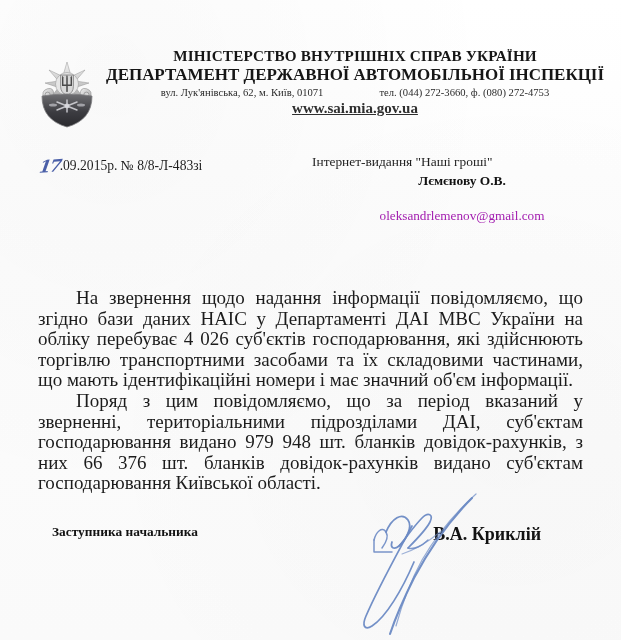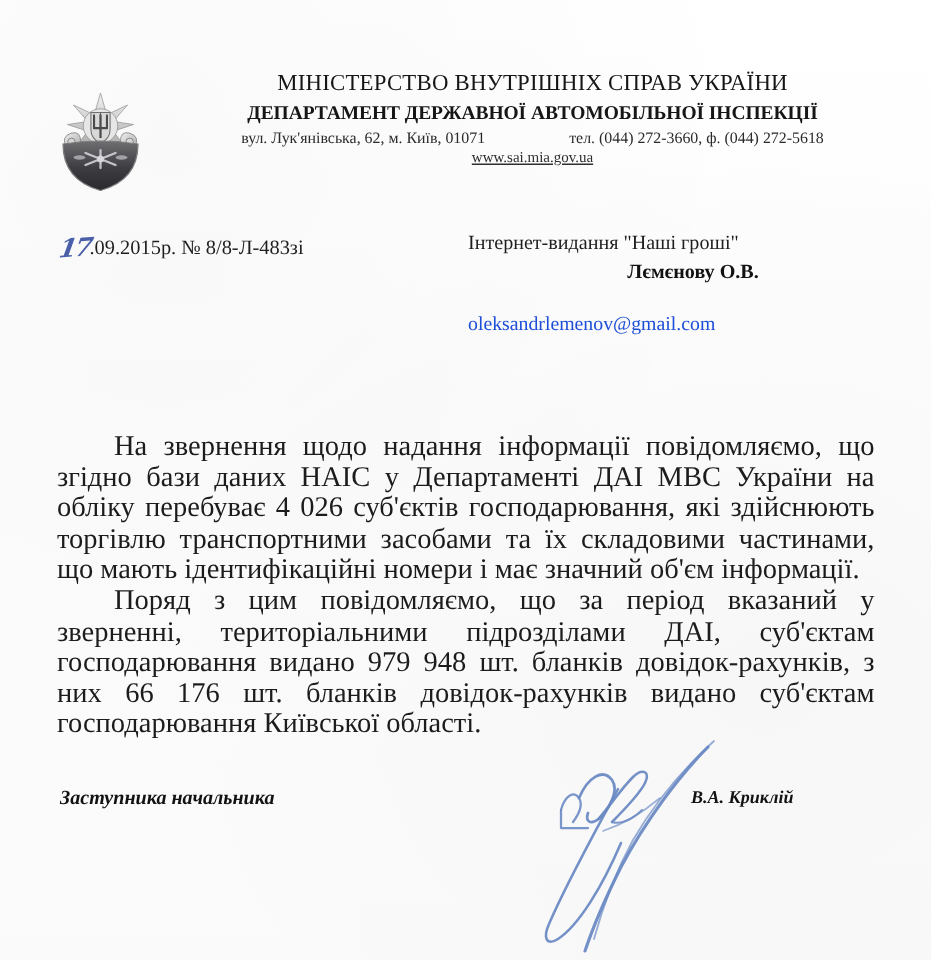--- a/index.html
+++ b/index.html
@@ -47,49 +47,50 @@
   }
 
   #header-text {
     position: absolute;
     left: 104px; top: 0;
     width: 502px;
     text-align: center;
   }
   .org-line1 {
     font-size: 15.2px;
-    font-weight: normal;
+    font-weight: bold;
     letter-spacing: 0.15px;
     line-height: 19px;
     color: #161616;
     white-space: nowrap;
   }
   .org-line2 {
-    font-size: 13px;
+    font-size: 17px;
     font-weight: bold;
     letter-spacing: -0.05px;
     line-height: 19px;
     color: #161616;
     white-space: nowrap;
   }
   .contact-row {
     margin-top: 3px;
     font-size: 10.6px;
     font-weight: normal;
     color: #2a2a2a;
     display: flex;
     justify-content: center;
     gap: 56px;
     white-space: nowrap;
     text-align: center;
   }
   .site-row {
     margin-top: 2px;
-    font-size: 10px;
+    font-size: 15px;
     color: #2f2f2f;
+    font-weight: bold;
   }
   .site-row span {
     text-decoration: underline;
   }
 
   
   #meta-row {
     position: absolute;
     left: 0; top: 152px;
     width: 621px;
@@ -131,58 +132,58 @@
   .addressee-person {
     font-size: 13.4px;
     font-weight: bold;
     line-height: 19px;
     color: #121212;
     text-align: center;
   }
   .addressee-email {
     margin-top: 18px;
     font-size: 13.2px;
-    color: #1d4ed8;
+    color: #a21caf;
+    text-align: center;
   }
 
   
   #body-text {
     position: absolute;
     left: 38px; top: 288px;
     width: 545px;
     font-size: 19px;
     line-height: 20.6px;
     text-align: justify;
     color: #1c1c1c;
   }
   #body-text p {
     margin: 0;
     text-indent: 38px;
   }
 
   
   #signature-block {
     position: absolute;
-    left: 0; top: 524px;
+    left: 12px; top: 524px;
     width: 565px;
     height: 40px;
-    font-style: italic;
   }
   #signer-title {
     position: absolute;
     left: 40px; top: 0;
     font-size: 13.4px;
     font-weight: bold;
     color: #121212;
     white-space: nowrap;
   }
   #signer-name {
     position: absolute;
     right: 36px; top: 0;
-    font-size: 12px;
+    font-size: 18px;
     font-weight: bold;
     color: #121212;
     white-space: nowrap;
   }
 
   #signature-ink {
     position: absolute;
     left: 352px; top: 492px;
     width: 128px;
     height: 148px;
@@ -259,21 +260,21 @@
           <ellipse cx="43" cy="47" rx="4" ry="1.5"></ellipse>
         </g>
       </svg>
     </div>
 
     <div id="header-text">
       <div class="org-line1">МІНІСТЕРСТВО ВНУТРІШНІХ СПРАВ УКРАЇНИ</div>
       <div class="org-line2">ДЕПАРТАМЕНТ ДЕРЖАВНОЇ АВТОМОБІЛЬНОЇ ІНСПЕКЦІЇ</div>
       <div class="contact-row">
         <span>вул. Лук'янівська, 62, м. Київ, 01071</span>
-        <span>тел. (044) 272-3660,  ф. (044) 272-5618</span>
+        <span>тел. (044) 272-3660,  ф. (080) 272-4753</span>
       </div>
       <div class="site-row">
         <span>www.sai.mia.gov.ua</span>
       </div>
     </div>
   </div>
 
   <div id="meta-row">
 
     <div id="date-ref">
@@ -282,21 +283,21 @@
 
     <div id="addressee">
       <div class="addressee-org">Інтернет-видання "Наші гроші"</div>
       <div class="addressee-person">Лємєнову О.В.</div>
       <div class="addressee-email">oleksandrlemenov@gmail.com</div>
     </div>
   </div>
 
   <div id="body-text">
     <p>На звернення щодо надання інформації повідомляємо, що згідно бази даних НАІС у Департаменті ДАІ МВС України на обліку перебуває 4 026 суб'єктів господарювання, які здійснюють торгівлю транспортними засобами та їх складовими частинами, що мають ідентифікаційні номери і має значний об'єм інформації.</p>
-    <p>Поряд з цим повідомляємо, що за період вказаний у зверненні, територіальними підрозділами ДАІ, суб'єктам господарювання видано 979 948 шт. бланків довідок-рахунків, з них 66 176 шт. бланків довідок-рахунків видано суб'єктам господарювання Київської області.</p>
+    <p>Поряд з цим повідомляємо, що за період вказаний у зверненні, територіальними підрозділами ДАІ, суб'єктам господарювання видано 979 948 шт. бланків довідок-рахунків, з них 66 376 шт. бланків довідок-рахунків видано суб'єктам господарювання Київської області.</p>
   </div>
 
   <div id="signature-block">
     <div id="signer-title">Заступника начальника</div>
     <div id="signer-name">В.А. Криклій</div>
   </div>
 
   <div id="signature-ink">
     <svg viewBox="0 0 128 148" width="128" height="148" aria-hidden="true">
       <g fill="none" stroke="#6b8ac4" stroke-linecap="round" stroke-linejoin="round">

